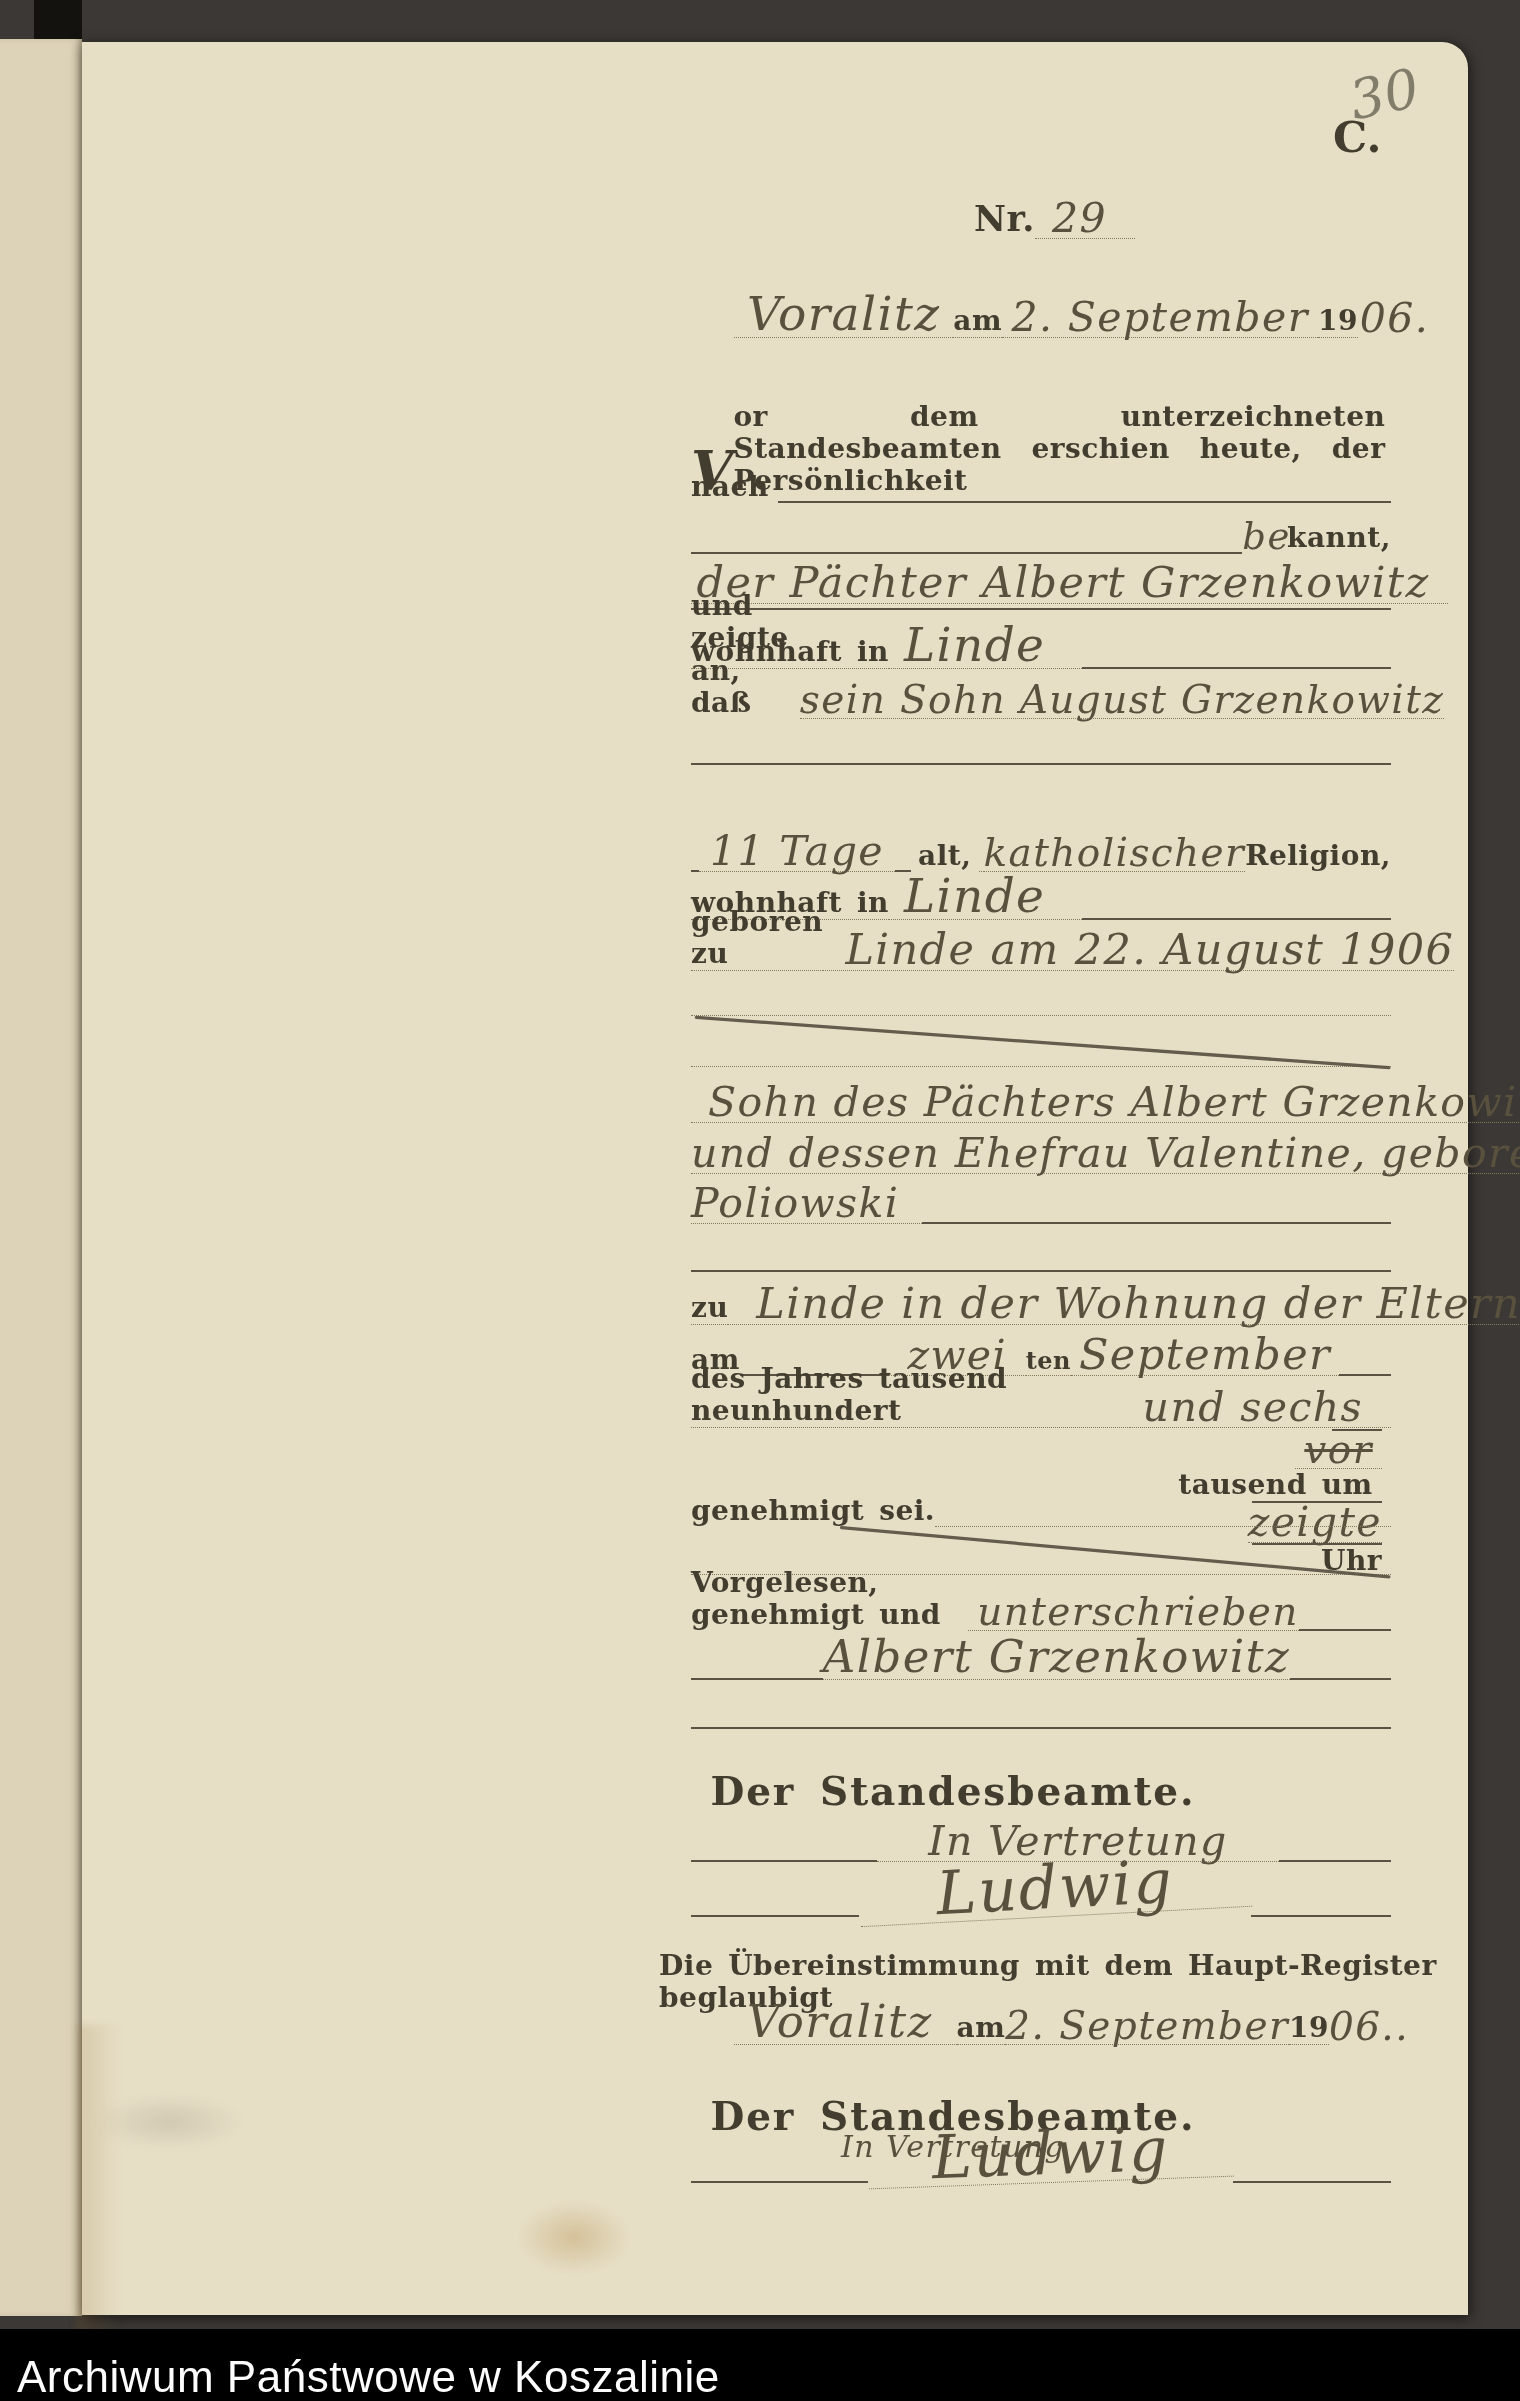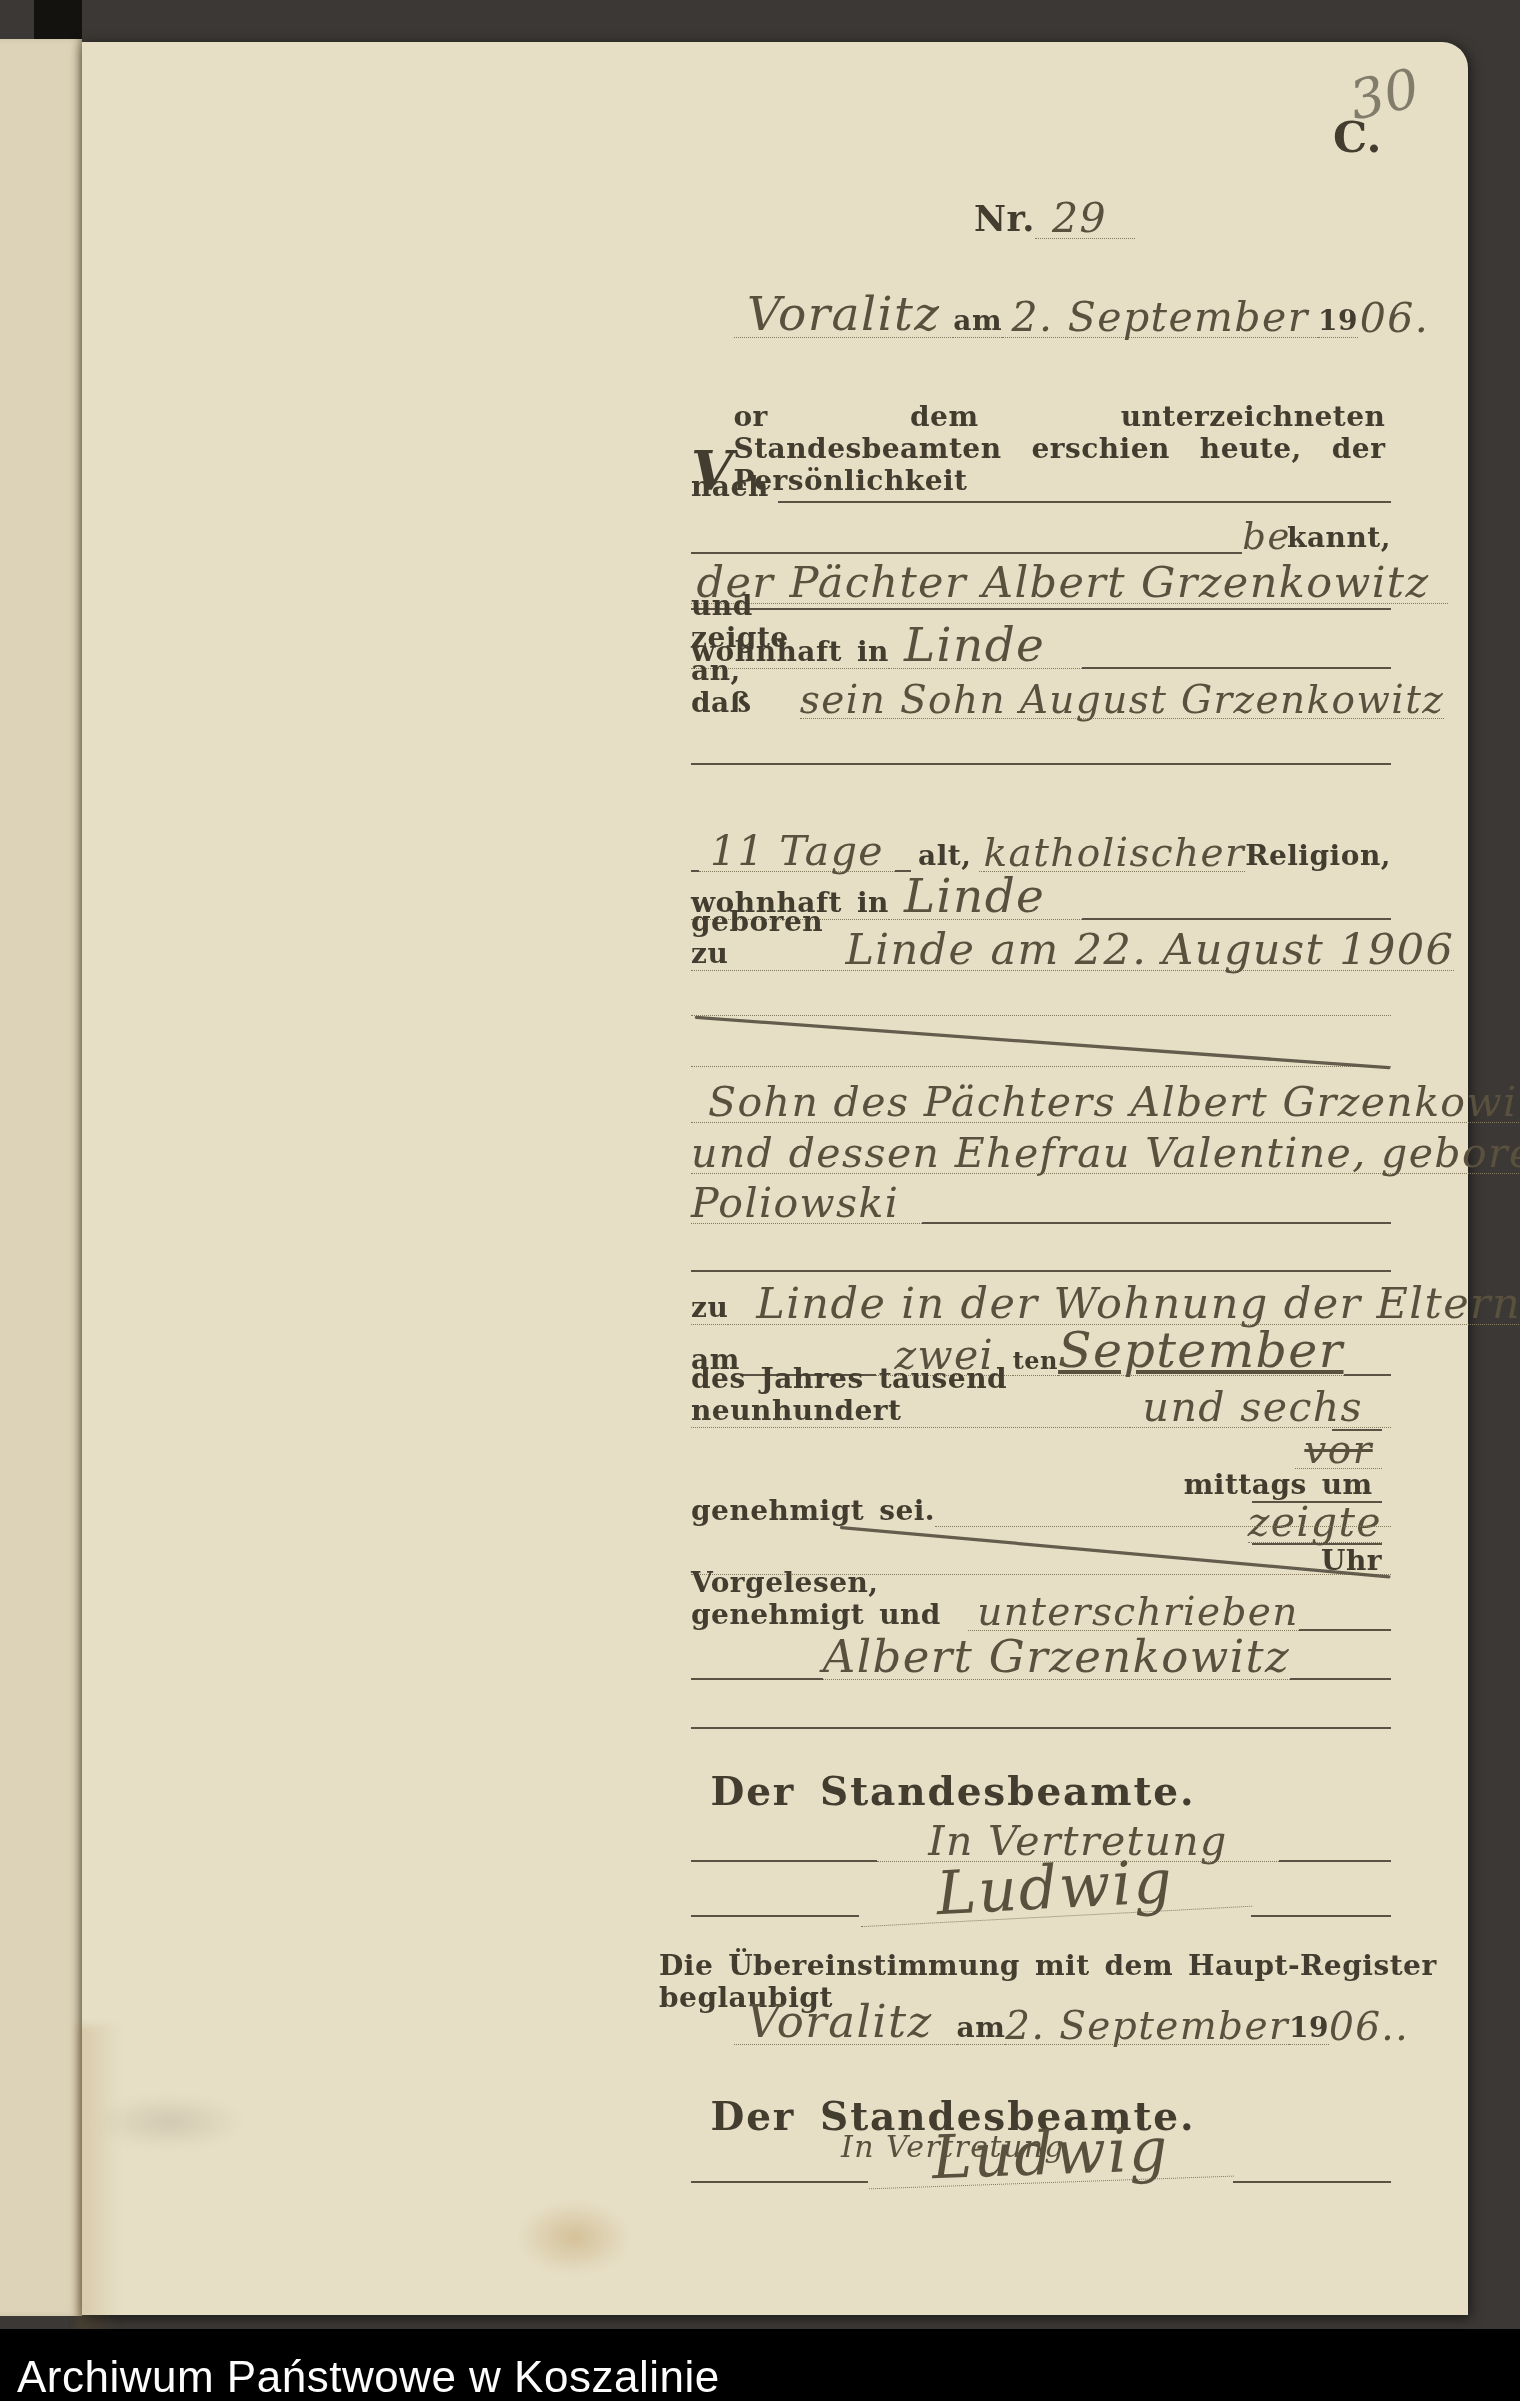--- a/index.html
+++ b/index.html
@@ -154,34 +154,34 @@
   <div class="row" style="left:609px;top:1233px;width:700px;">
     <span class="printed on-dot">zu</span>
     <span class="script on-dot" style="font-size:43px;flex:1;padding-left:28px;">Linde in der Wohnung der Eltern</span>
   </div>
 
   <div class="row" style="left:609px;top:1284px;width:700px;">
     <span class="printed">am</span>
     <span class="seg sol" style="width:149px;"></span>
     <span class="script on-dot" style="font-size:41px;padding:0 18.6px;">zwei</span>
     <span class="printed on-dot" style="font-size:24px;">ten</span>
-    <span class="script on-dot" style="font-size:49px;flex:1;text-align:center;text-decoration:underline;">September</span>
+    <span class="script on-dot" style="font-size:43px;flex:1;text-align:center;">September</span>
     <span class="seg sol" style="width:52px;"></span>
   </div>
 
   <div class="row" style="left:609px;top:1336px;width:700px;">
     <span class="printed on-dot">des Jahres tausend neunhundert</span>
     <span class="script on-dot" style="font-size:41px;padding:0 28px 0 13px;">und sechs</span>
     <span class="fill sol"></span>
   </div>
 
   <div class="row" style="left:600px;top:1387px;width:700px;flex-direction:column;">
     <span class="seg sol" style="width:50px;"></span>
     <span class="script on-dot" style="font-size:39px;padding:0 9.3px;text-decoration:line-through;">vor</span>
-    <span class="printed" style="padding-right:9.3px;">mittags um</span>
+    <span class="printed" style="padding-right:9.3px;">tausend um</span>
     <span class="seg sol" style="width:130px;"></span>
     <span class="script on-dot" style="font-size:41px;flex:1;text-align:center;">zeigte</span>
     <span class="seg sol" style="width:130px;"></span>
     <span class="printed" style="padding-left:7.4px;">Uhr</span>
   </div>
 
   <div class="row" style="left:609px;top:1435px;width:700px;">
     <span class="printed">genehmigt sei.</span>
     <span class="fill dot"></span>
   </div>

